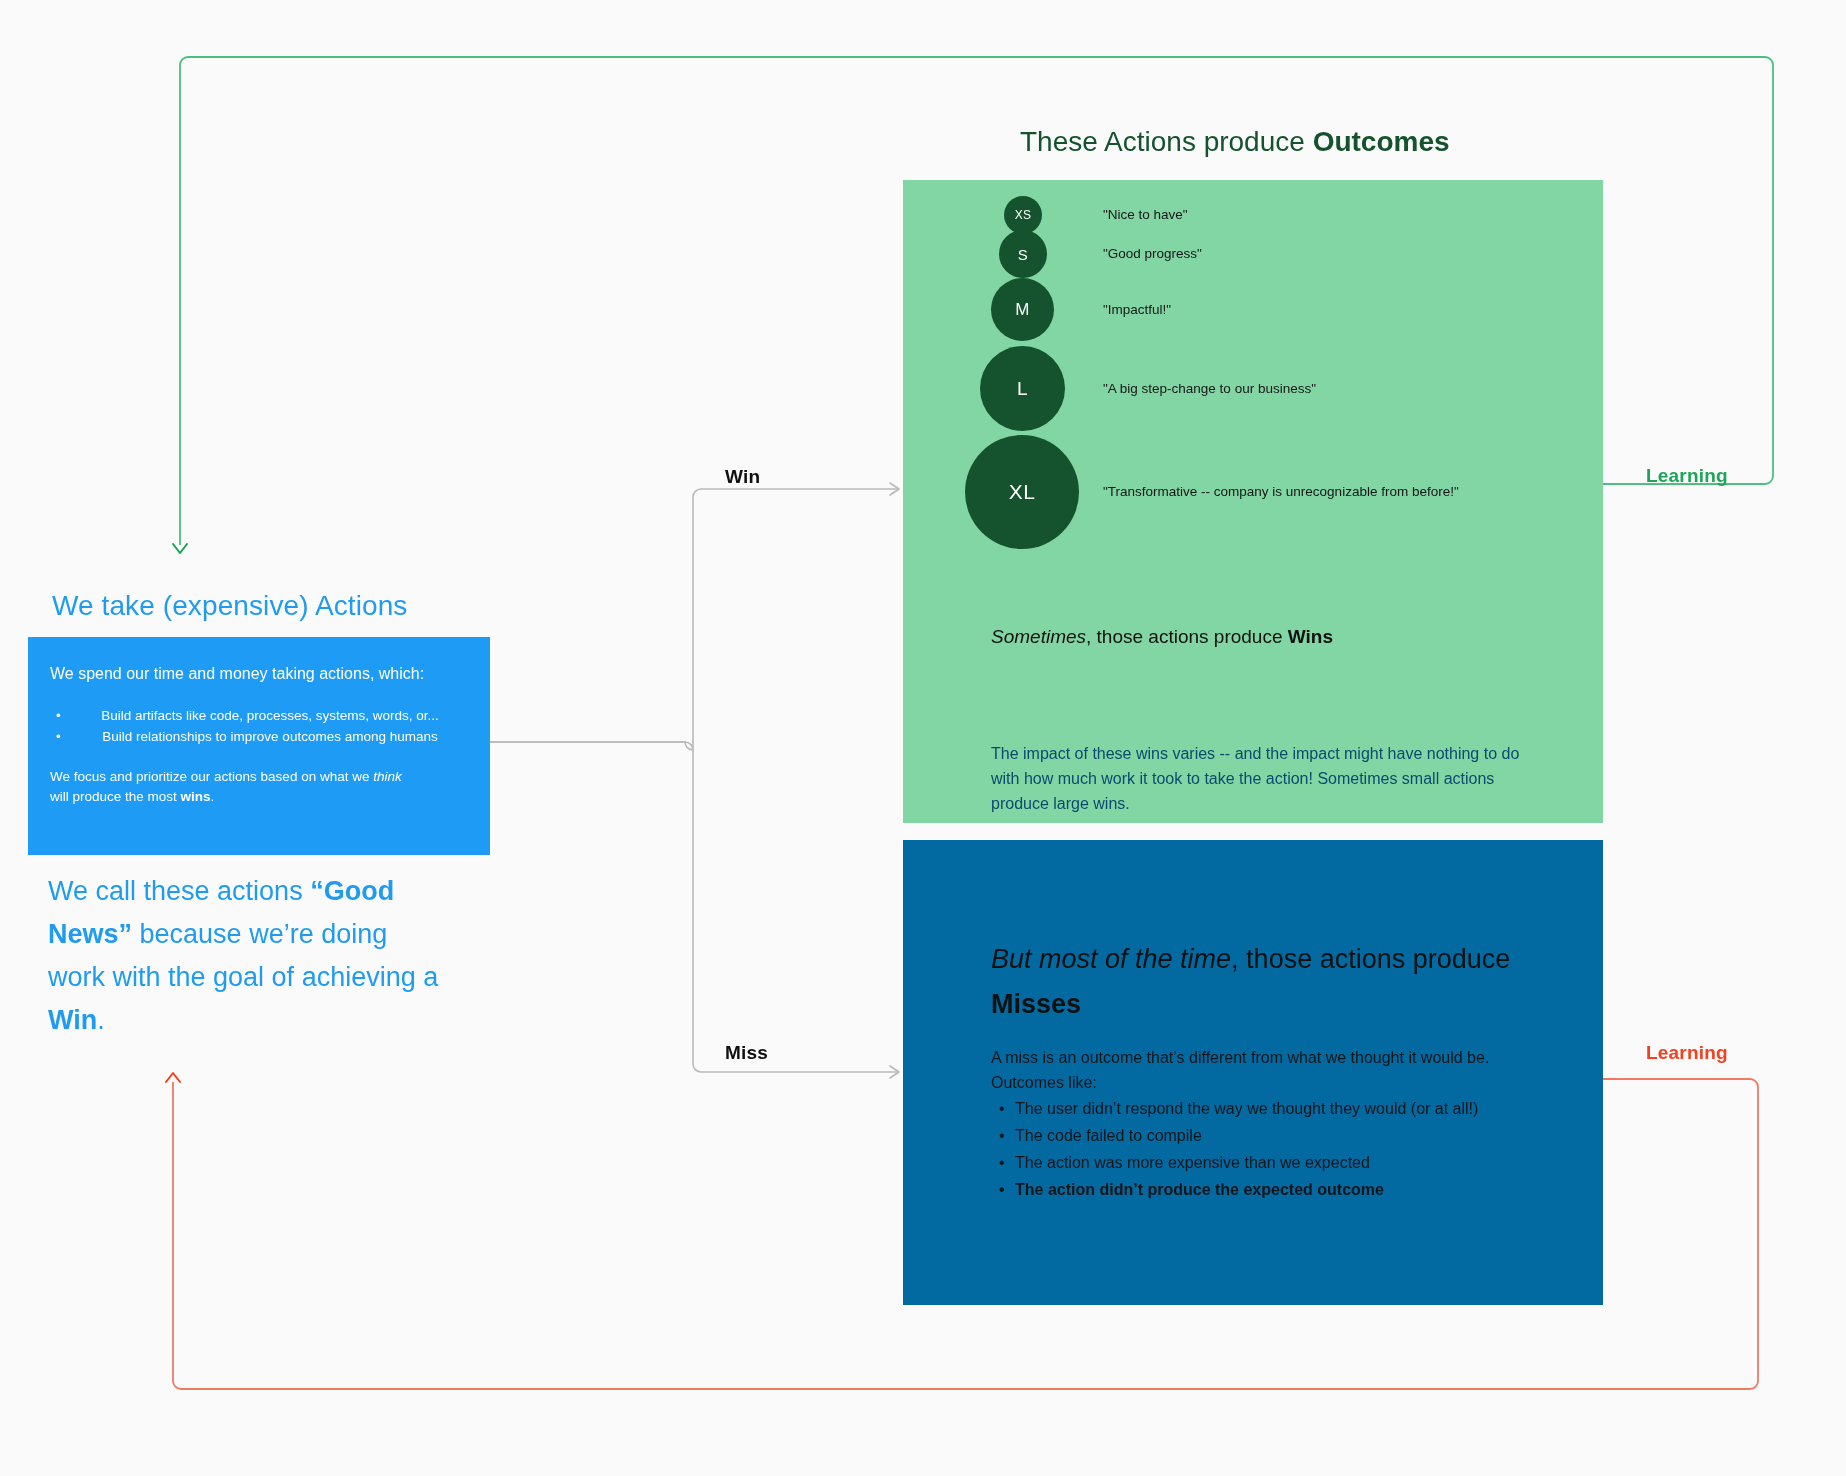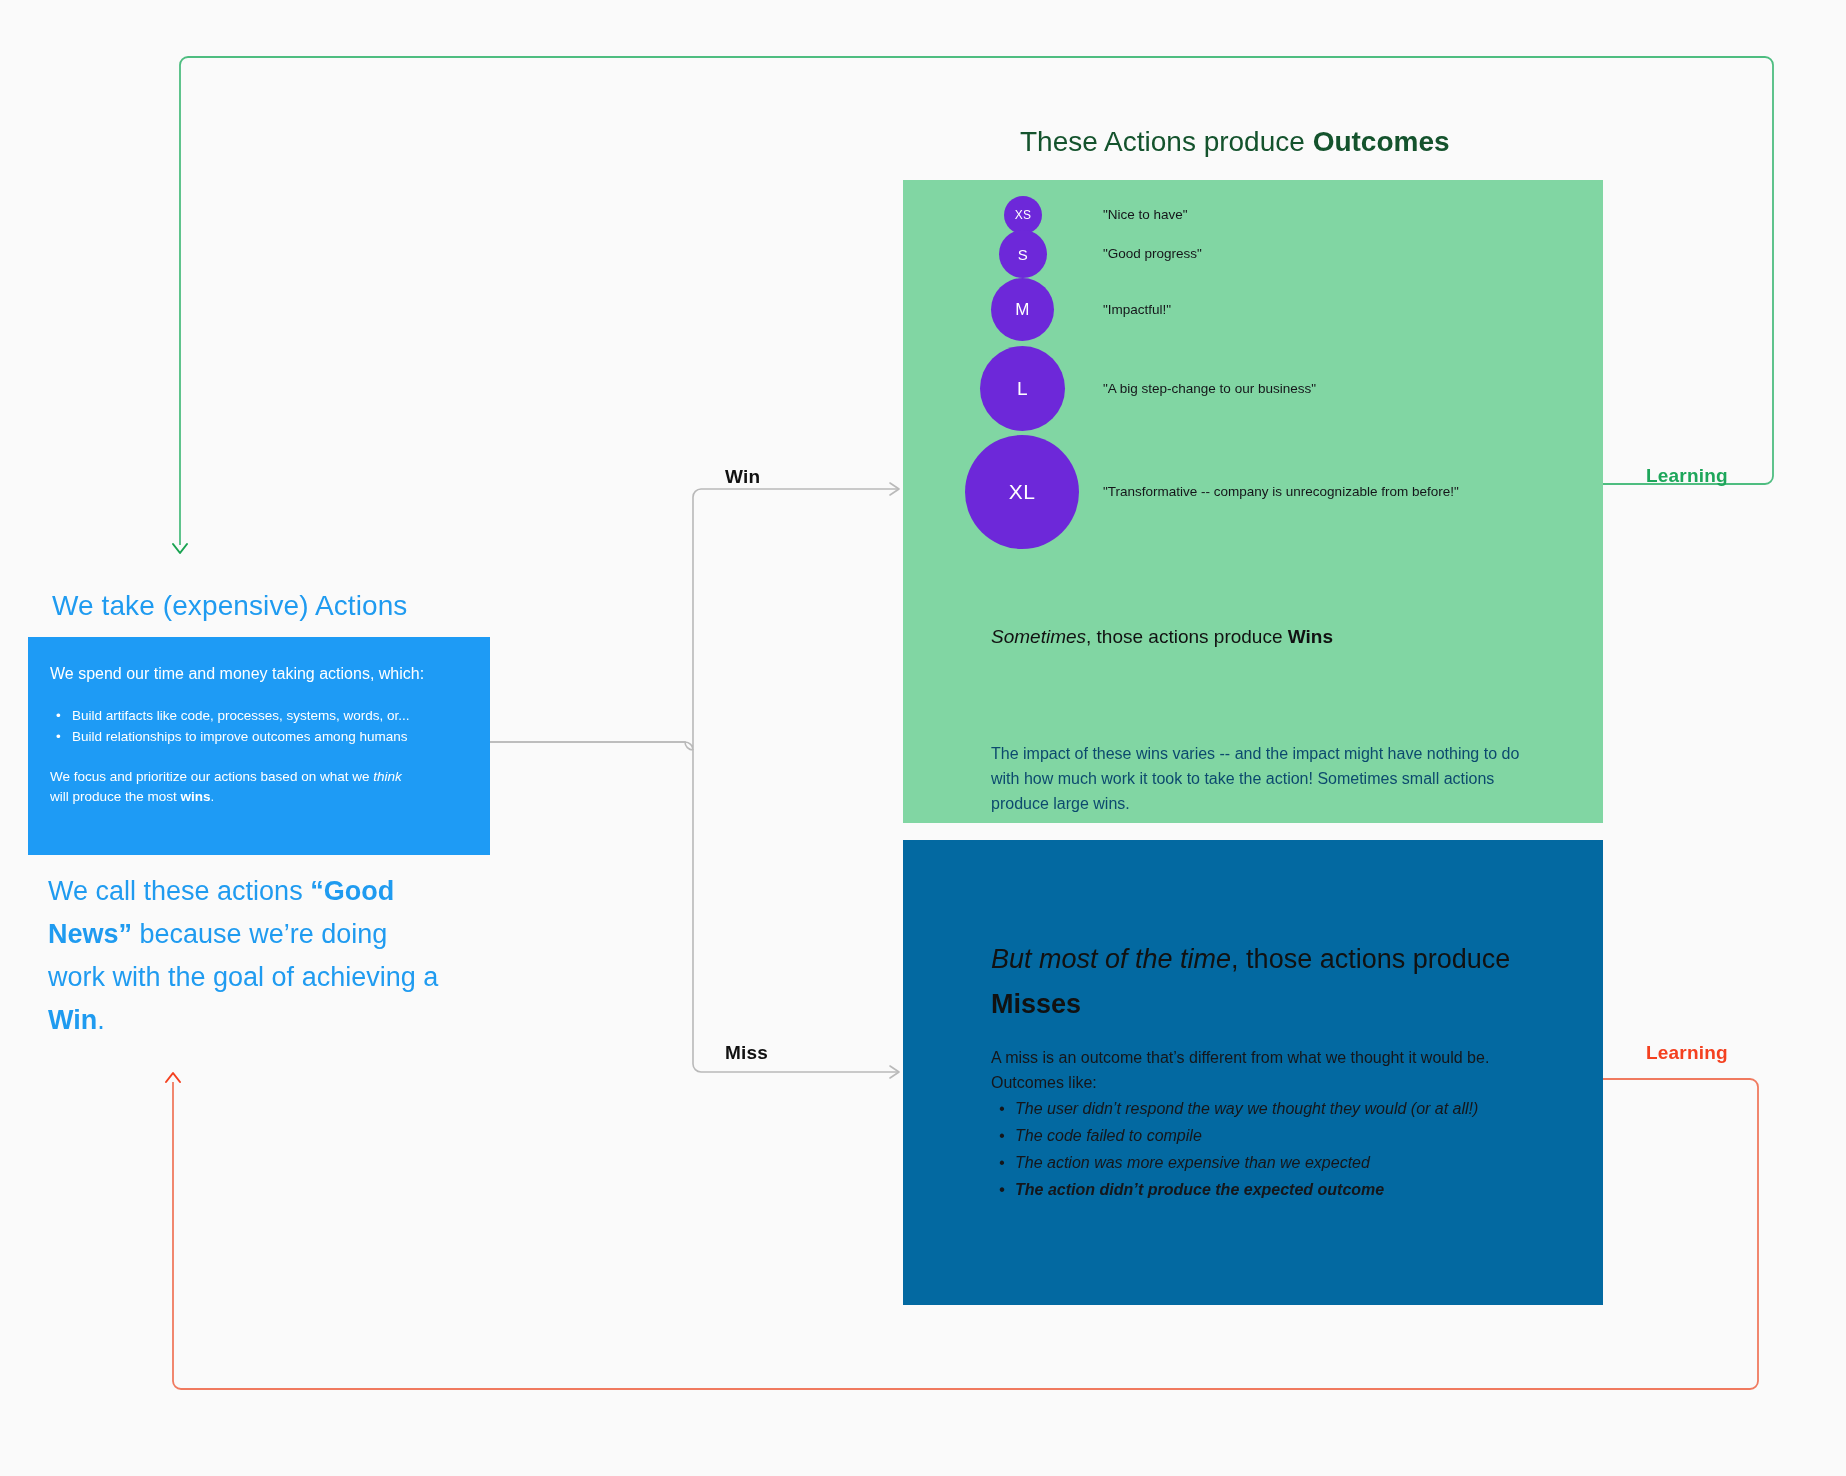--- a/index.html
+++ b/index.html
@@ -22,21 +22,21 @@
   }
   .actions-card{
     position:absolute;left:28px;top:637px;width:462px;height:218px;
     background:#1e9bf5;color:#ffffff;
     box-sizing:border-box;padding:26px 22px 20px 22px;
   }
   .actions-card .lead{font-size:16px;line-height:22px;font-weight:400;margin:0 0 20px 0;}
   .actions-card .lead b{font-weight:400;}
   .actions-card ul{margin:0 0 20px 0;padding:0 0 0 20px;list-style:none;}
   .actions-card ul li{
-    font-size:13.5px;line-height:21px;position:relative;padding-left:2px;
+    font-size:13.5px;line-height:21px;position:relative;padding-left:2px;text-align:center;
   }
   .actions-card ul li:before{
     content:"•";position:absolute;left:-14px;top:0;font-size:13.5px;
   }
   .actions-card .foot{font-size:13.5px;line-height:20px;margin:0;}
   .actions-card .foot i{font-style:italic;}
   .actions-card .foot b{font-weight:700;}
 
   .goodnews{
     position:absolute;left:48px;top:870px;width:400px;
@@ -58,21 +58,21 @@
   }
   .outcomes-title b{font-weight:700;}
 
   
   .win-panel{
     position:absolute;left:903px;top:180px;width:700px;height:643px;
     background:#81d6a3;
   }
   .sizes{position:absolute;left:0;top:0;width:700px;height:415px;}
   .bubble{
-    position:absolute;border-radius:50%;background:#6d28d9;color:#fff;
+    position:absolute;border-radius:50%;background:#14532d;color:#fff;
     display:flex;align-items:center;justify-content:center;
     font-weight:400;letter-spacing:.3px;
   }
   .caption{
     position:absolute;color:#15161a;font-size:13.5px;line-height:18px;white-space:nowrap;
   }
   .win-head{
     position:absolute;left:88px;top:440px;width:600px;
     font-size:19px;line-height:34px;color:#111;font-weight:400;
   }
@@ -92,21 +92,21 @@
     position:absolute;left:88px;top:97px;width:560px;
     font-size:27px;line-height:45px;color:#111;font-weight:400;
   }
   .miss-head i{font-style:italic;}
   .miss-head b{font-weight:700;}
   .miss-body{
     position:absolute;left:88px;top:205px;width:570px;
     font-size:16px;line-height:25px;color:#15161a;
   }
   .miss-body ul{margin:0;padding:0 0 0 24px;list-style:none;}
-  .miss-body ul li{position:relative;line-height:27px;font-style:italic;}
+  .miss-body ul li{position:relative;line-height:27px;}
   .miss-body ul li:before{content:"•";position:absolute;left:-16px;top:0;}
   .miss-body ul li.strong{font-weight:700;}
 
   
   .learning{position:absolute;font-size:19px;font-weight:700;letter-spacing:.2px;}
   #learning-win{left:1646px;top:465px;color:#1da65a;}
   #learning-miss{left:1646px;top:1042px;color:#f4401f;}
 </style>
 </head>
 <body>

